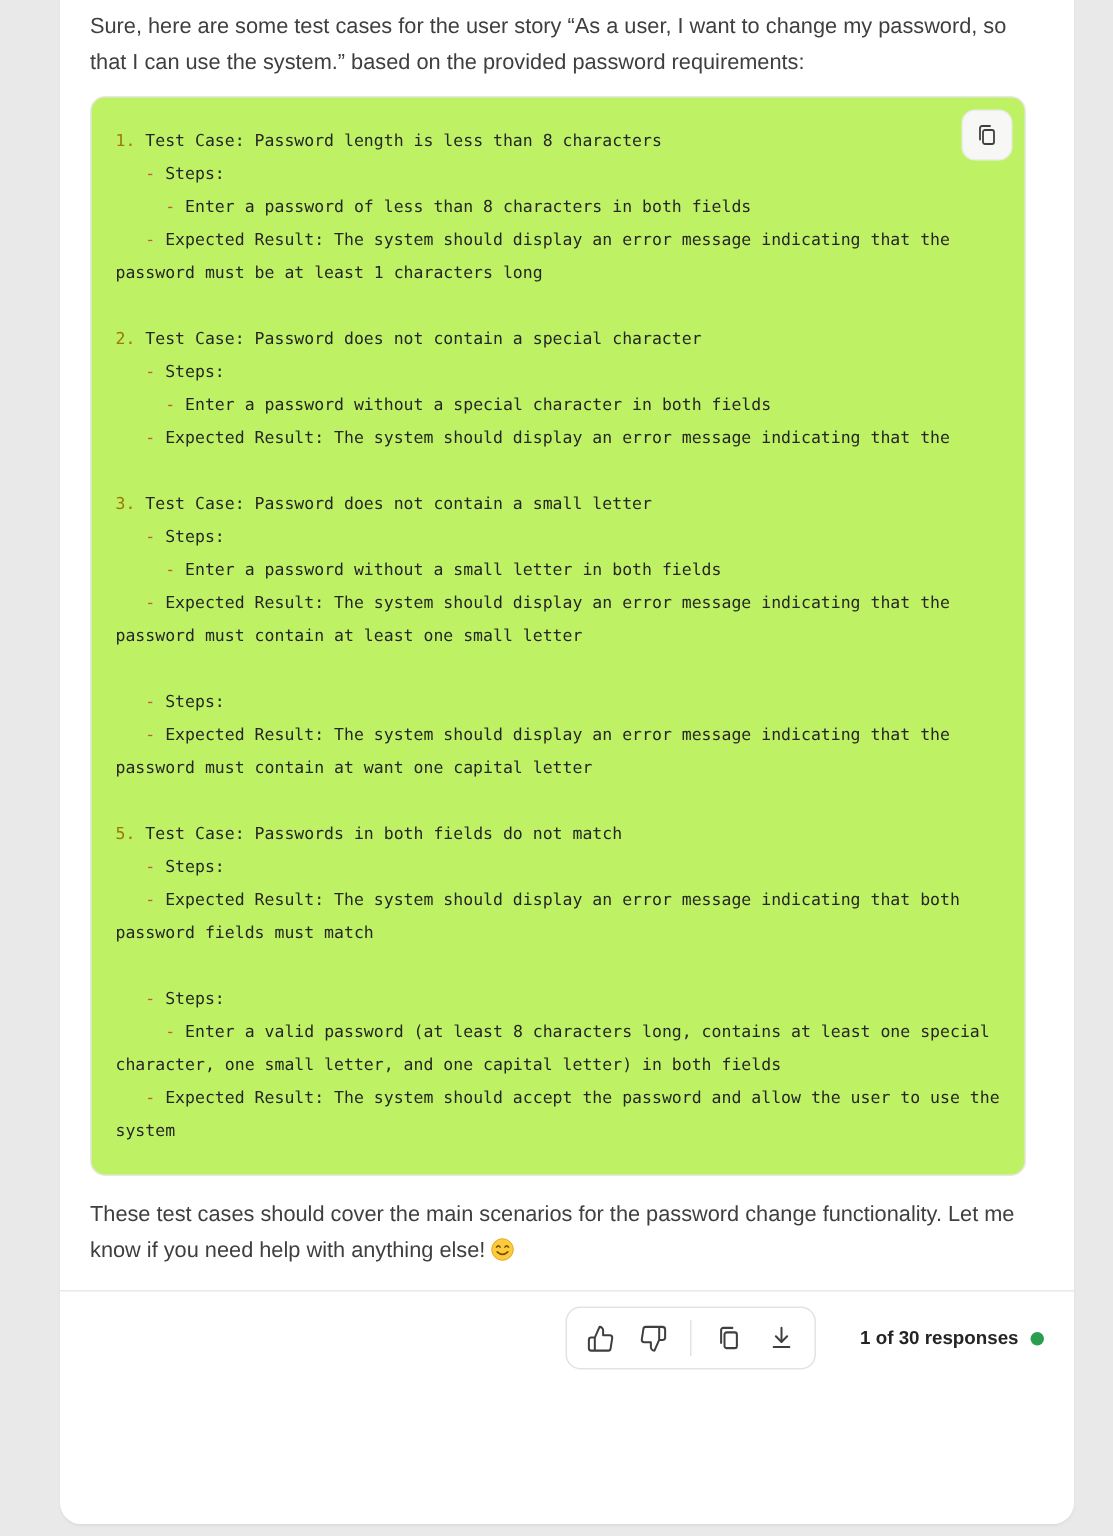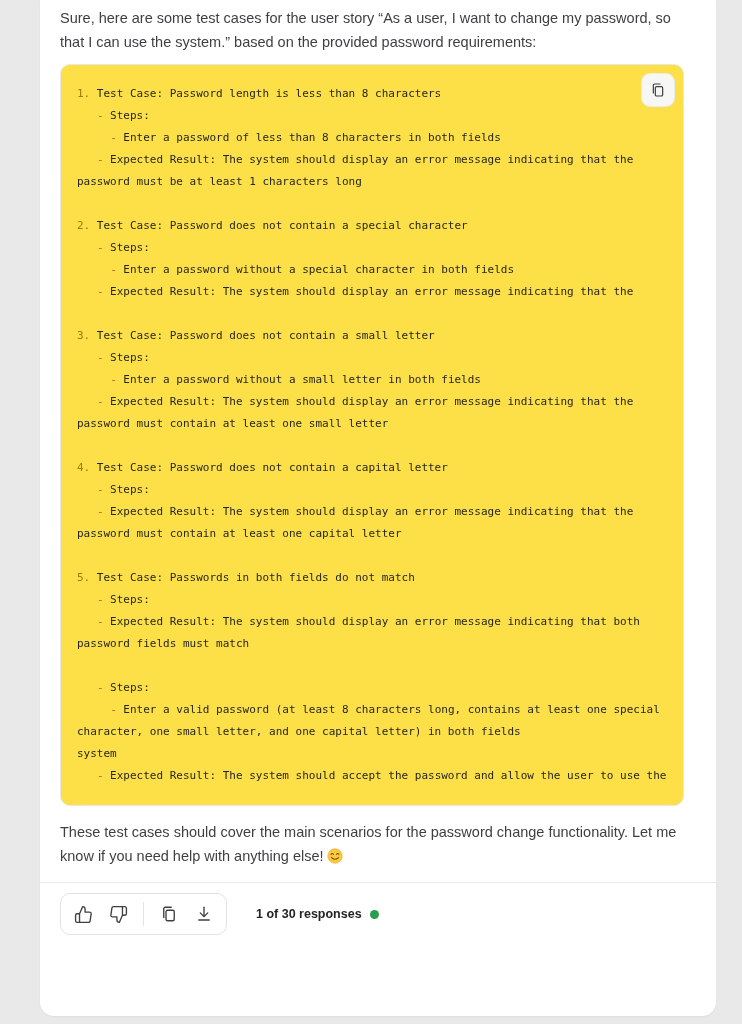--- a/index.html
+++ b/index.html
@@ -22,21 +22,21 @@
   .content { padding: 6px 32px 0 20px; }
   .msg-text {
     font-size: 14.5px;
     line-height: 24px;
     color: #3f3f42;
     margin: 0;
   }
   .code-block {
     position: relative;
     margin-top: 10px;
-    background: #fde047;
+    background: #bef264;
     border: 1px solid #e7e7e4;
     border-radius: 10px;
     padding: 18px 16px;
   }
   .code-line {
     font-family: "DejaVu Sans Mono", monospace;
     font-size: 11px;
     line-height: 22px;
     min-height: 22px;
     white-space: pre;
@@ -62,21 +62,21 @@
     margin-left: 3px;
   }
   .hdivider {
     border: none;
     border-top: 1px solid #e9e9e9;
     margin: 14px 0 0 0;
   }
   .footer {
     display: flex;
     align-items: center;
-    justify-content: flex-start;
+    justify-content: flex-end;
     padding: 10px 20px 0 20px;
     gap: 29px;
   }
   .actions {
     display: flex;
     align-items: center;
     gap: 15px;
     border: 1px solid #e3e3e3;
     border-radius: 10px;
     background: #ffffff;
@@ -122,35 +122,34 @@
           <div class="code-line"><span>   </span><span class="tok-dash">-</span><span> Steps:</span></div>
           <div class="code-line"><span>     </span><span class="tok-dash">-</span><span> Enter a password without a special character in both fields</span></div>
           <div class="code-line"><span>   </span><span class="tok-dash">-</span><span> Expected Result: The system should display an error message indicating that the</span></div>
           <div class="code-line">&nbsp;</div>
           <div class="code-line"><span class="tok-num">3.</span><span> Test Case: Password does not contain a small letter</span></div>
           <div class="code-line"><span>   </span><span class="tok-dash">-</span><span> Steps:</span></div>
           <div class="code-line"><span>     </span><span class="tok-dash">-</span><span> Enter a password without a small letter in both fields</span></div>
           <div class="code-line"><span>   </span><span class="tok-dash">-</span><span> Expected Result: The system should display an error message indicating that the</span></div>
           <div class="code-line"><span>password must contain at least one small letter</span></div>
           <div class="code-line">&nbsp;</div>
-          <div class="code-line"><span class="tok-num">4.</span><span> Test Case: Password does not contain a capital letter</span></div>
-          <div class="code-line"><span>   </span><span class="tok-dash">-</span><span> Steps:</span></div>
-          <div class="code-line"><span>   </span><span class="tok-dash">-</span><span> Expected Result: The system should display an error message indicating that the</span></div>
-          <div class="code-line"><span>password must contain at least one capital letter</span></div>
+          <div class="code-line"><span>   </span><span class="tok-dash">-</span><span> Steps:</span></div>
+          <div class="code-line"><span>   </span><span class="tok-dash">-</span><span> Expected Result: The system should display an error message indicating that the</span></div>
+          <div class="code-line"><span>password must contain at want one capital letter</span></div>
           <div class="code-line">&nbsp;</div>
           <div class="code-line"><span class="tok-num">5.</span><span> Test Case: Passwords in both fields do not match</span></div>
           <div class="code-line"><span>   </span><span class="tok-dash">-</span><span> Steps:</span></div>
           <div class="code-line"><span>   </span><span class="tok-dash">-</span><span> Expected Result: The system should display an error message indicating that both</span></div>
           <div class="code-line"><span>password fields must match</span></div>
           <div class="code-line">&nbsp;</div>
           <div class="code-line"><span>   </span><span class="tok-dash">-</span><span> Steps:</span></div>
           <div class="code-line"><span>     </span><span class="tok-dash">-</span><span> Enter a valid password (at least 8 characters long, contains at least one special</span></div>
           <div class="code-line"><span>character, one small letter, and one capital letter) in both fields</span></div>
+          <div class="code-line"><span>   </span><span class="tok-dash">-</span><span> Expected Result: The system should accept the password and allow the user to use the</span></div>
           <div class="code-line"><span>system</span></div>
-          <div class="code-line"><span>   </span><span class="tok-dash">-</span><span> Expected Result: The system should accept the password and allow the user to use the</span></div>
         </div>
       <button class="copy-btn" title="Copy">
         <span>
           <svg class="icon" width="16" height="16" viewBox="0 0 24 24" fill="none" stroke="#3f3f3f" stroke-width="1.8" stroke-linecap="round" stroke-linejoin="round">
             <rect x="8" y="7" width="11" height="14" rx="2"></rect>
             <path d="M5 16.5V5a2 2 0 0 1 2-2h8"></path>
           </svg>
         </span>
       </button>
     </div>

